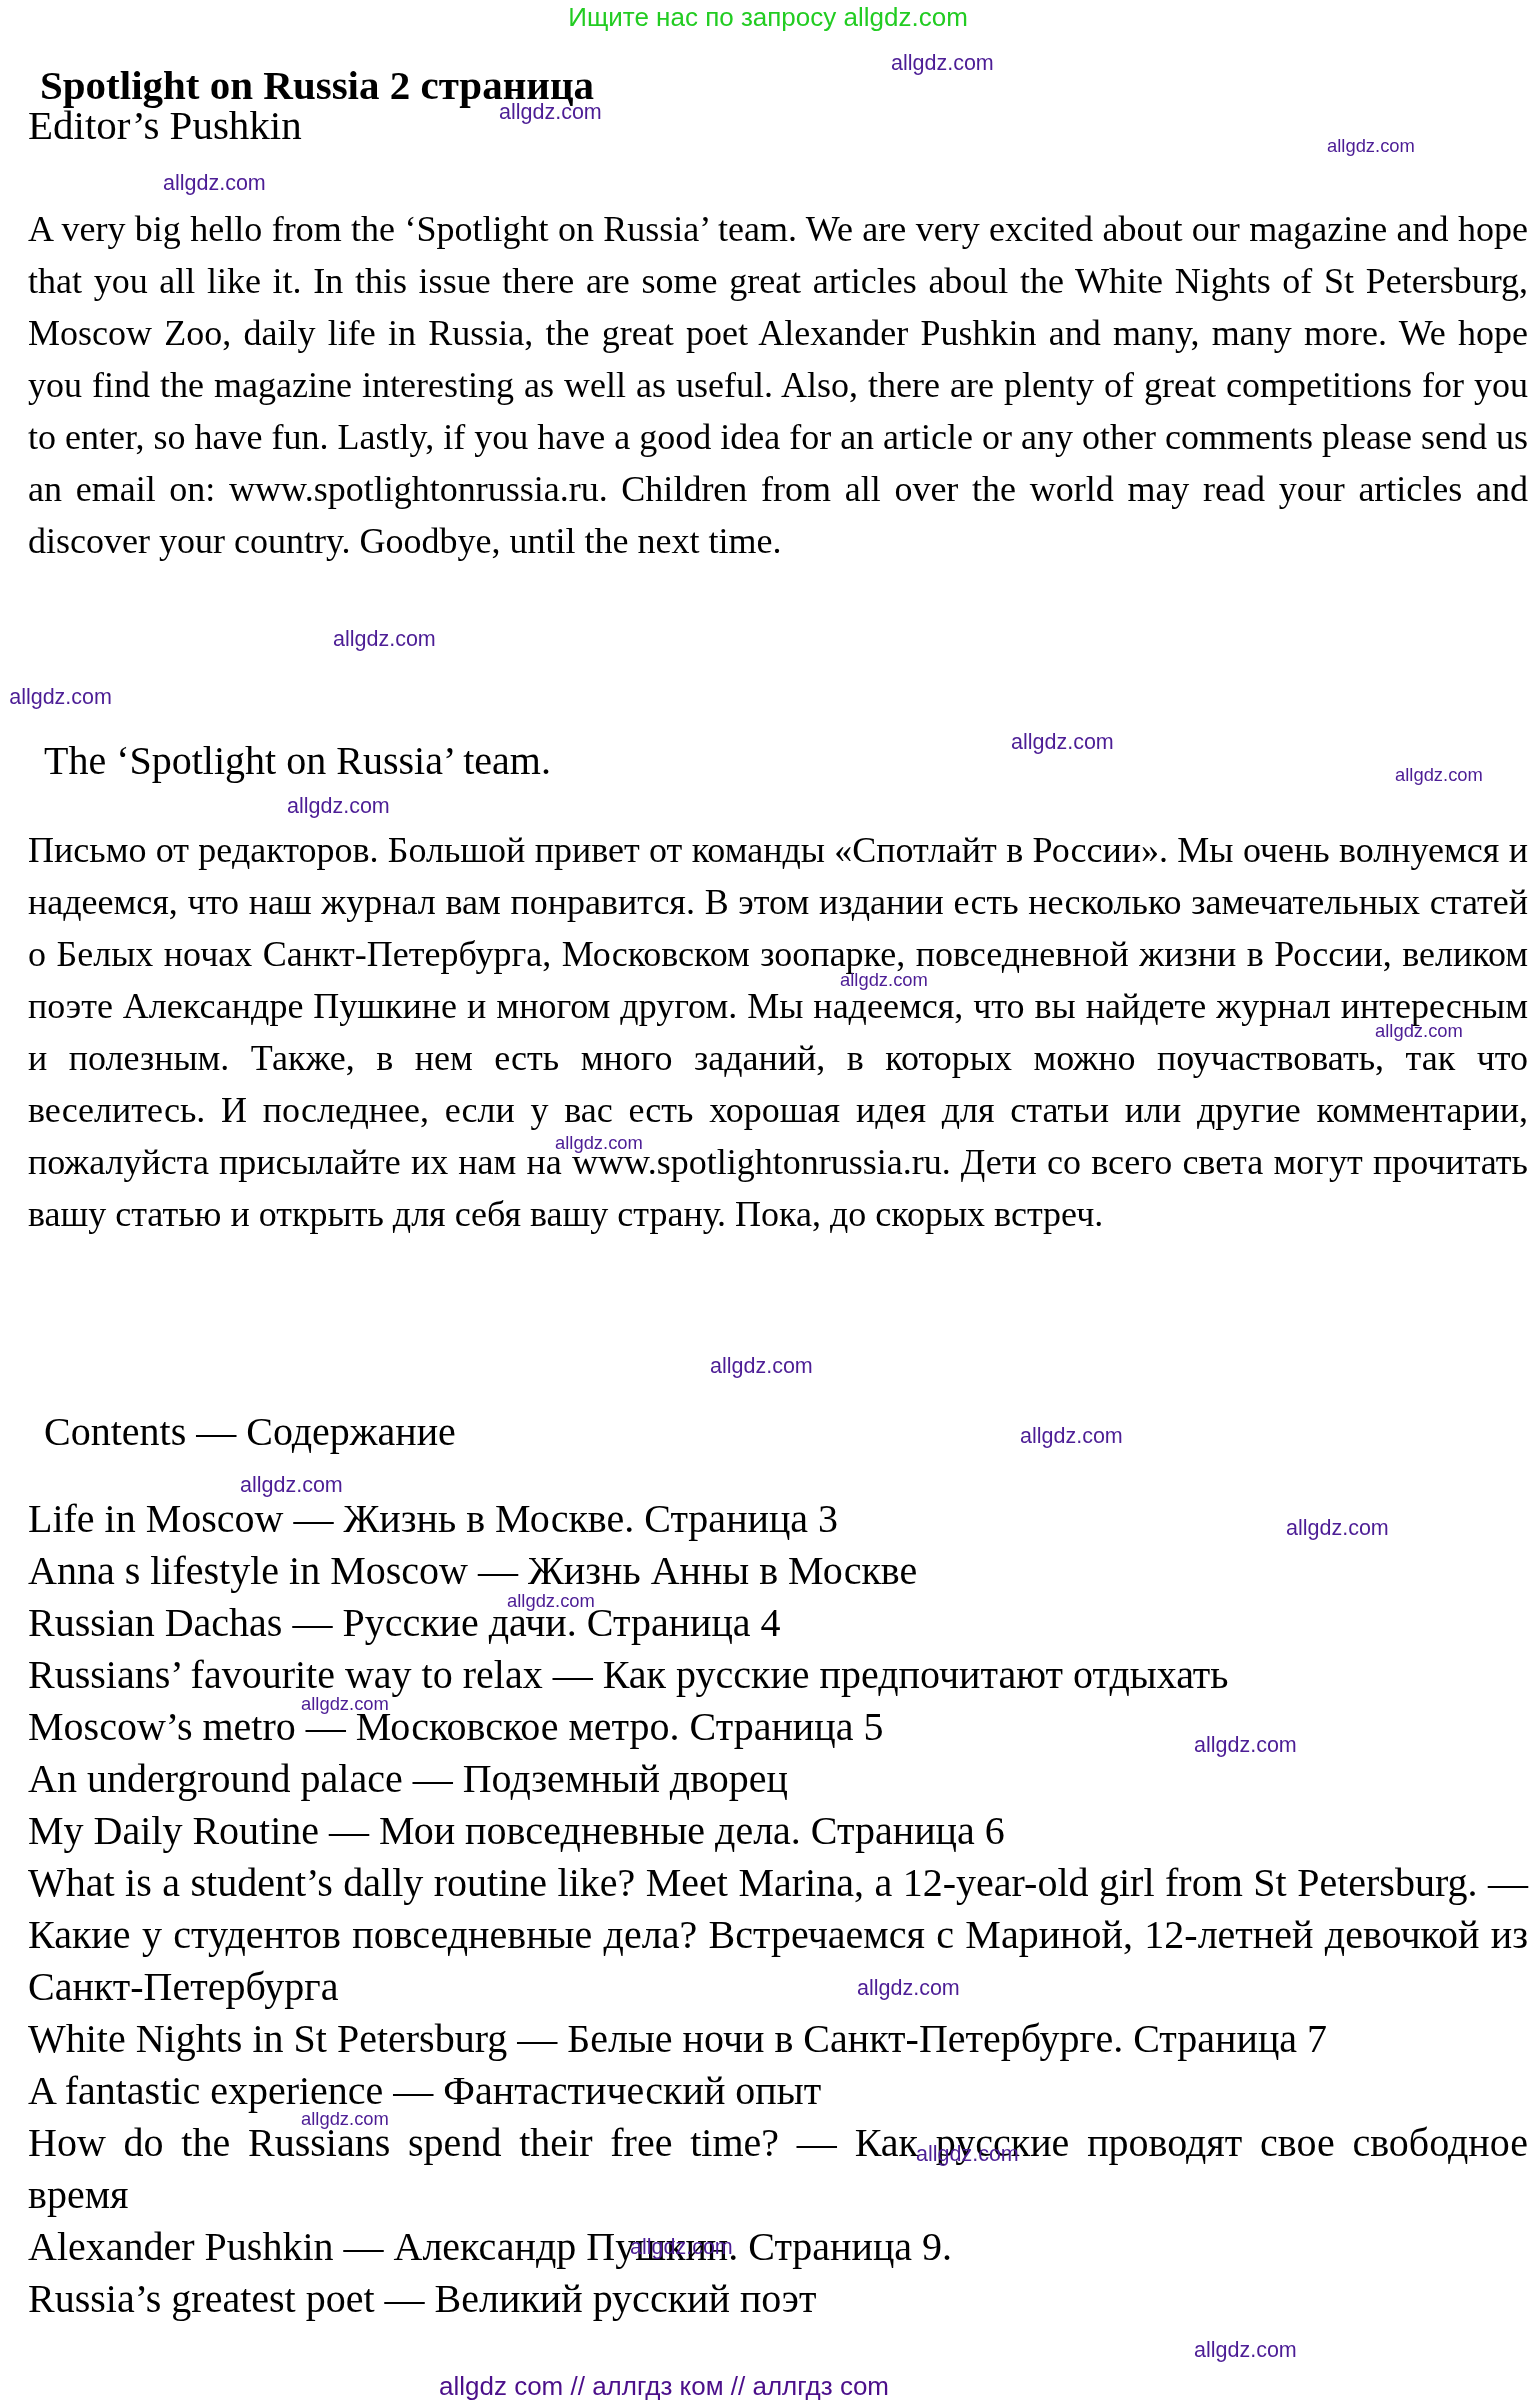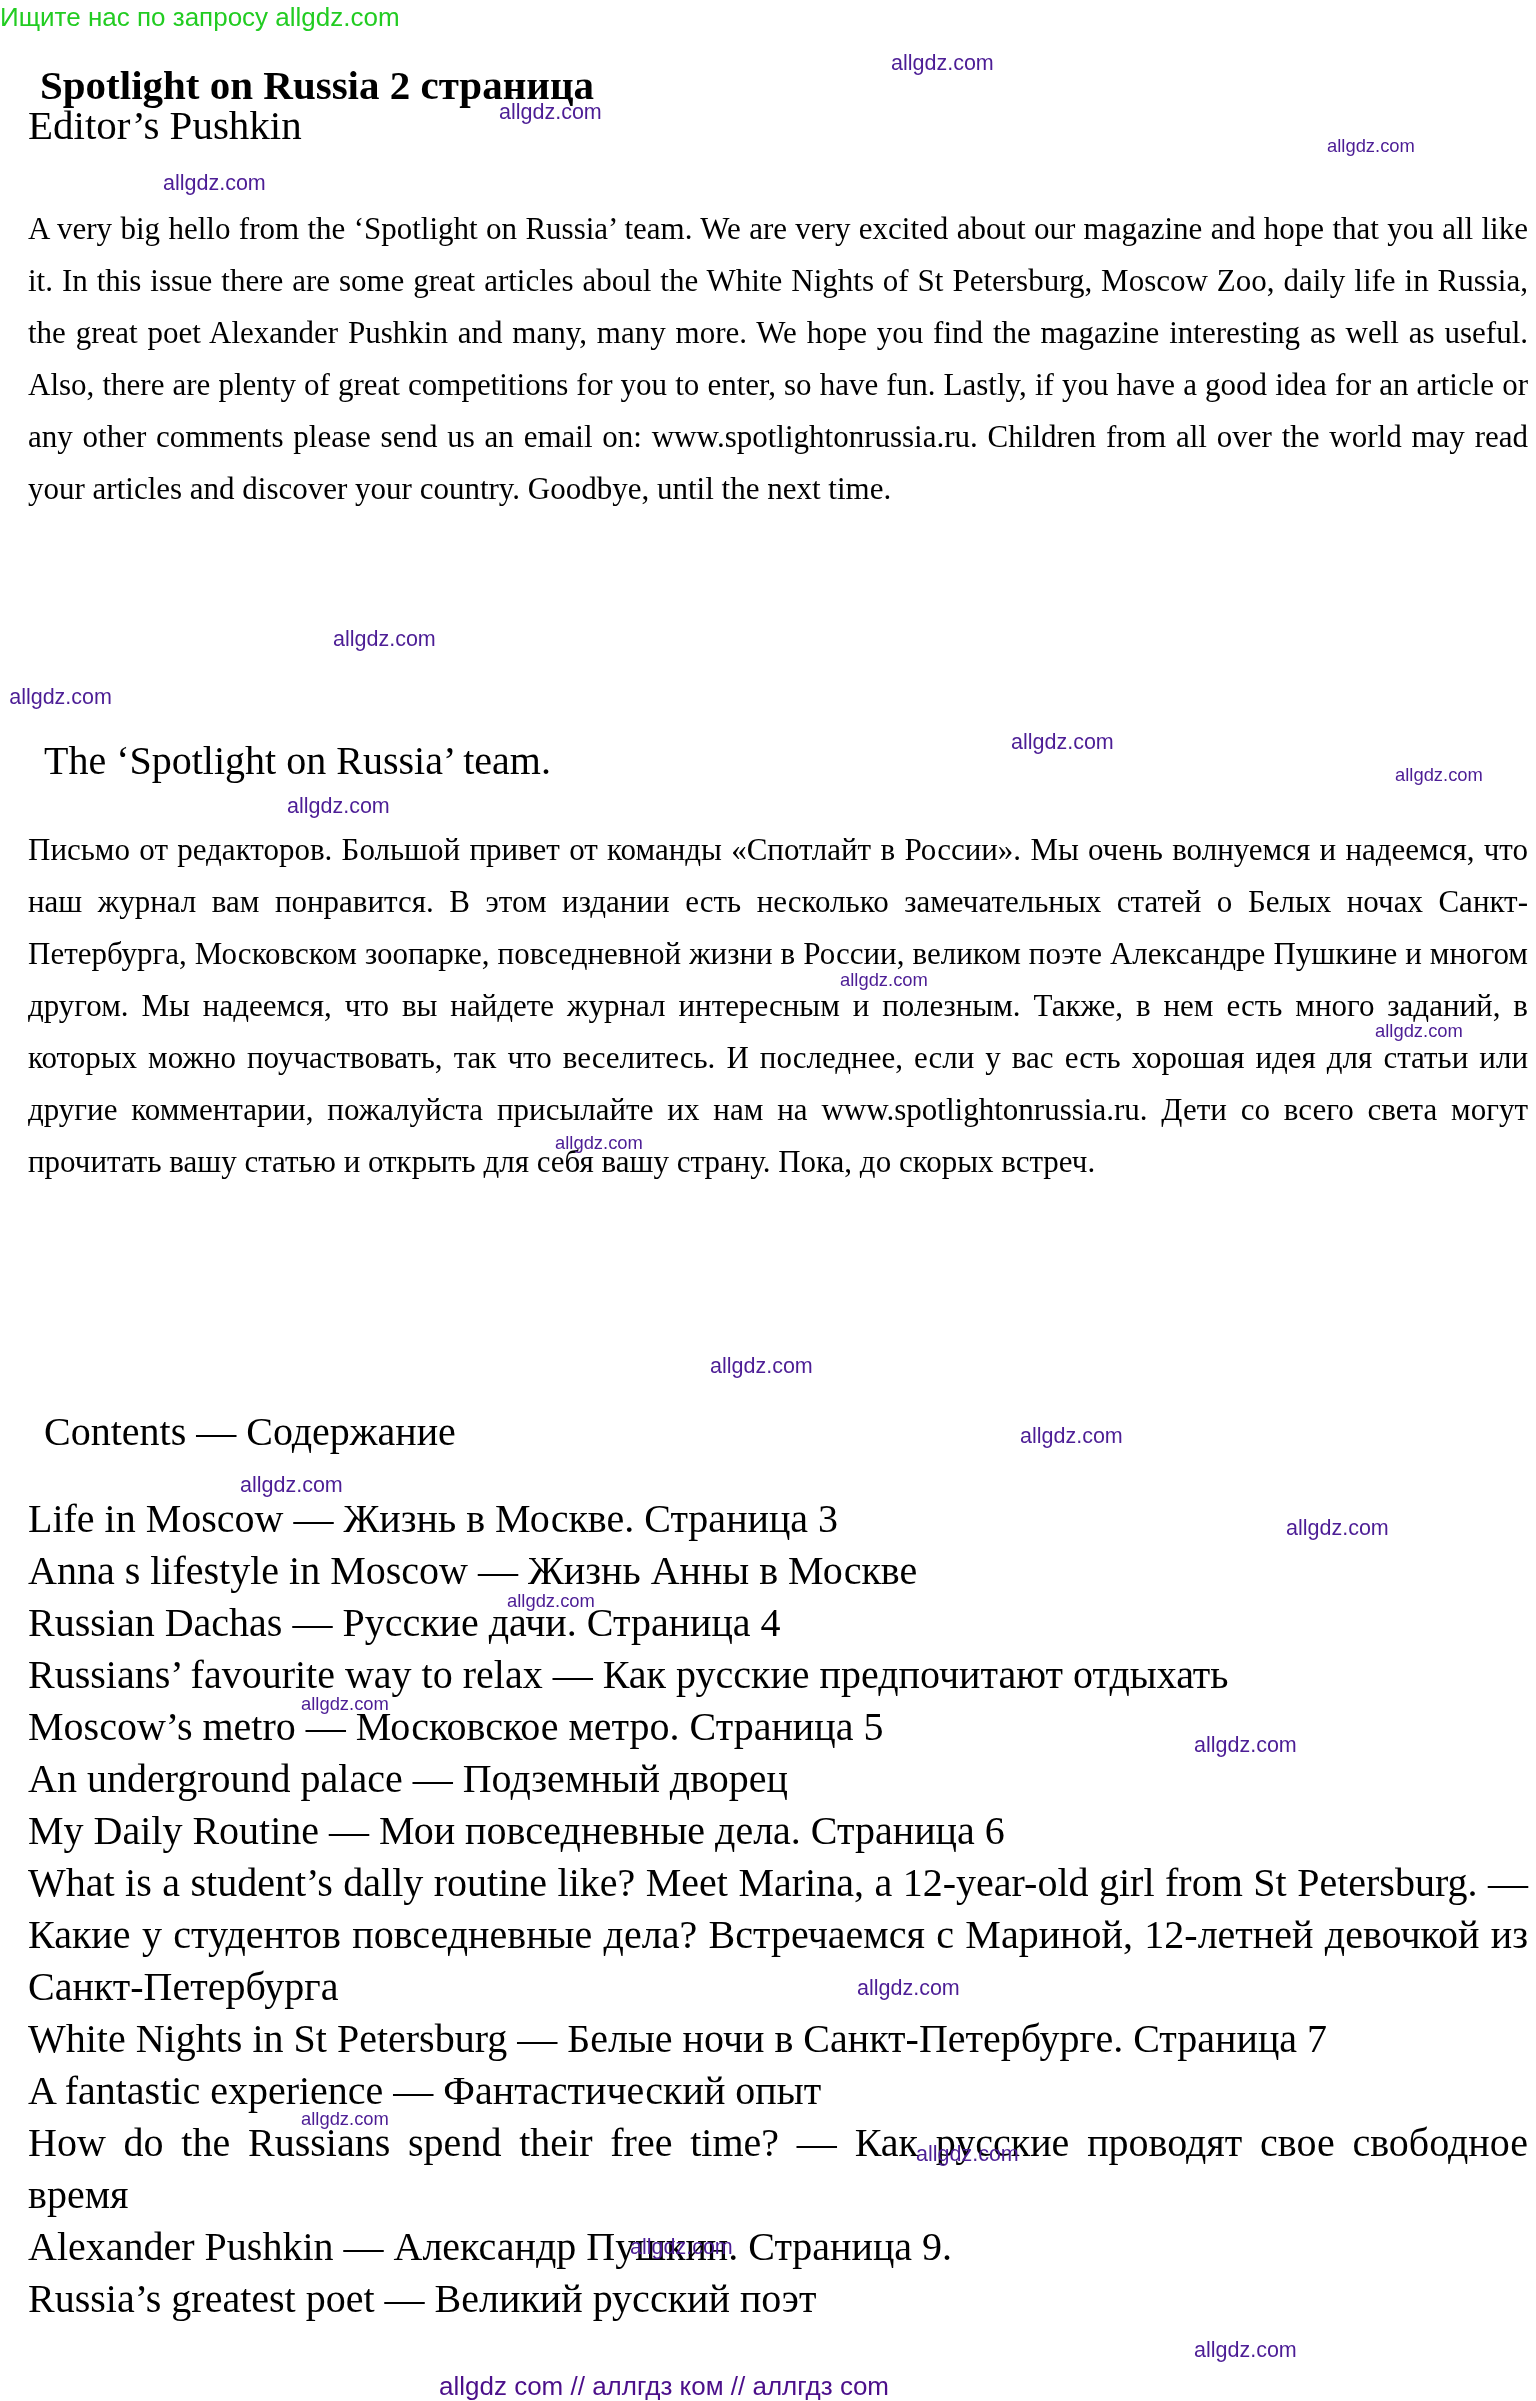--- a/index.html
+++ b/index.html
@@ -1,20 +1,20 @@
 <!DOCTYPE html>
 <html style="font-size:12.3px"><head>
 <meta charset="utf-8">
 <style>
   html, body { margin:0; padding:0; background:#ffffff; }
   body { width:1536px; height:2401px; position:relative; overflow:hidden; font-family:"Liberation Serif", serif; color:#000; }
-  .top-banner { position:absolute; top:0; left:0; width:1536px; text-align:left; font-family:"Liberation Sans", sans-serif; font-size:26px; line-height:34px; color:#22cc22; }
+  .top-banner { position:absolute; top:0; left:0; width:1536px; text-align:center; font-family:"Liberation Sans", sans-serif; font-size:26px; line-height:34px; color:#22cc22; }
   .title { position:absolute; left:28px; top:46px; font-weight:bold; font-size:41px; line-height:54px; margin:12px; }
   .subtitle { position:absolute; left:28px; top:98px; font-size:41px; line-height:54px; margin:0; }
-  .para { position:absolute; left:28px; width:1500px; font-size:31px; line-height:52px; text-align:justify; text-align-last:left; margin:0; }
+  .para { position:absolute; left:28px; width:1500px; font-size:36px; line-height:52px; text-align:justify; text-align-last:left; margin:0; }
   .line { position:absolute; left:28px; font-size:40px; line-height:51px; white-space:nowrap; margin:16px; }
   .wm { position:absolute; font-family:"Liberation Sans", sans-serif; font-size:21.5px; color:#4c1d95; white-space:nowrap; }
   .wm.small { font-size:18.4px; }
   .footer { position:absolute; top:2371px; left:0; width:1328px; text-align:center; font-family:"Liberation Sans", sans-serif; font-size:26px; line-height:31px; color:#4b0f8a; }
   .list { position:absolute; left:28px; top:1493px; width:1500px; margin:0; padding:0; list-style:none; }
   .list li { font-size:40px; line-height:52px; text-align:justify; text-align-last:left; }
 </style>
 </head>
 <body>
 

